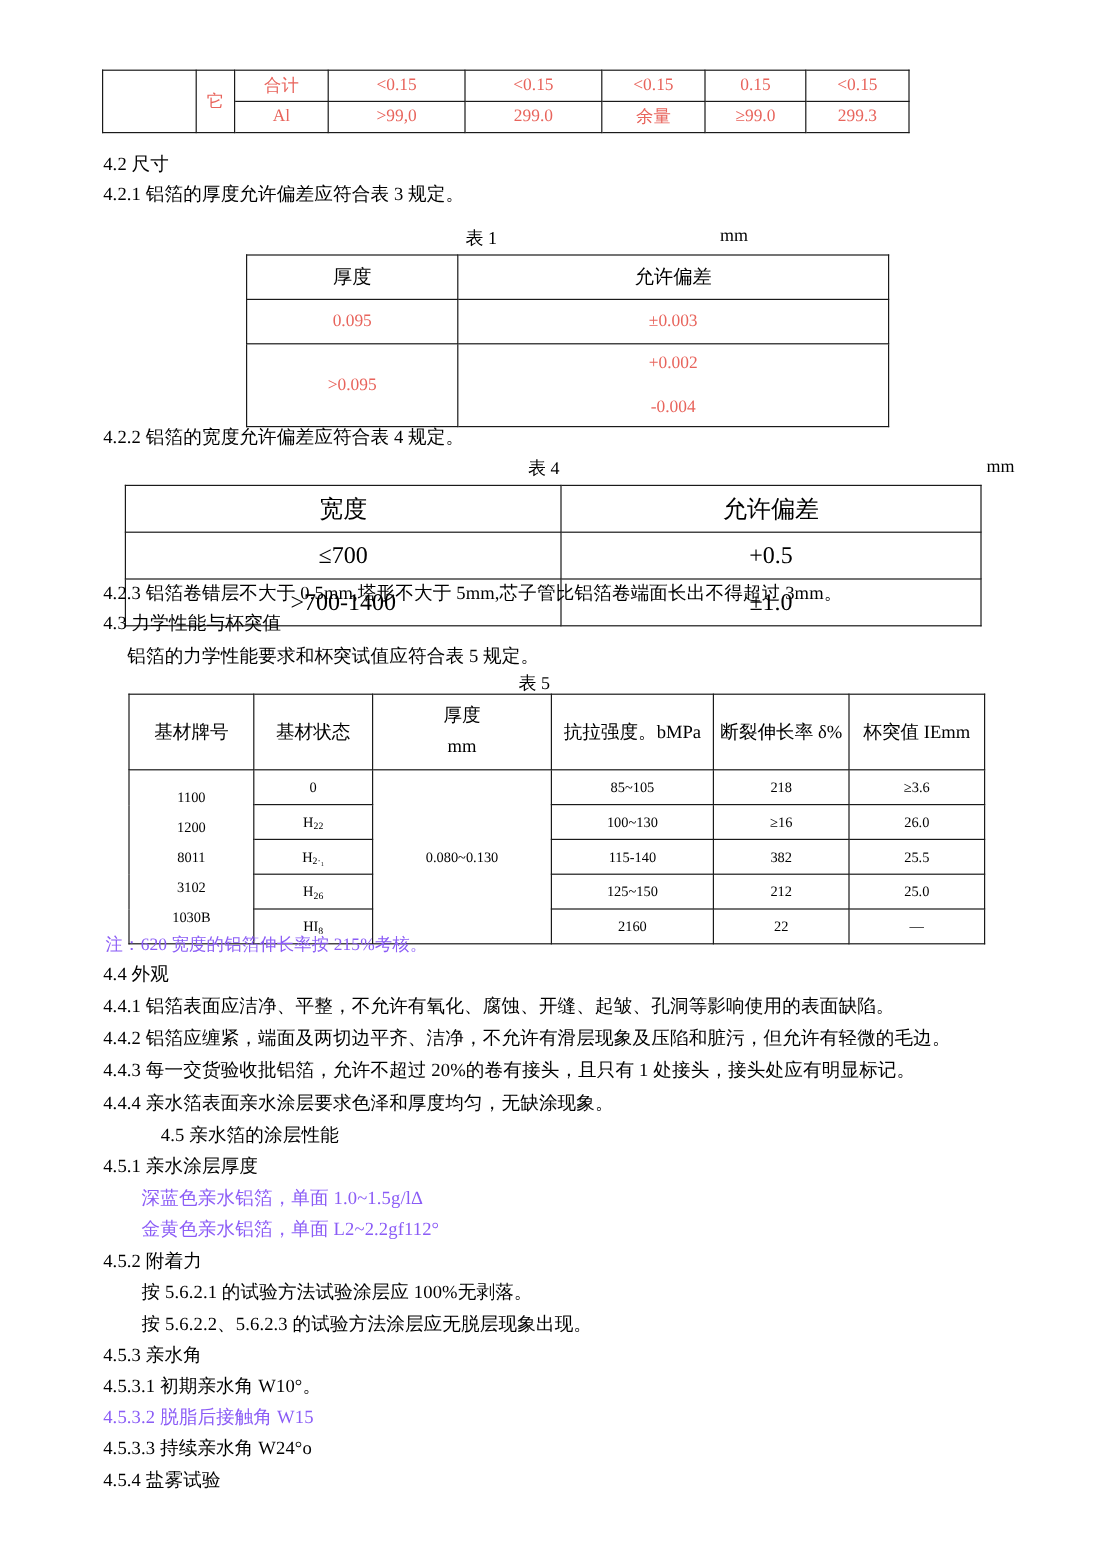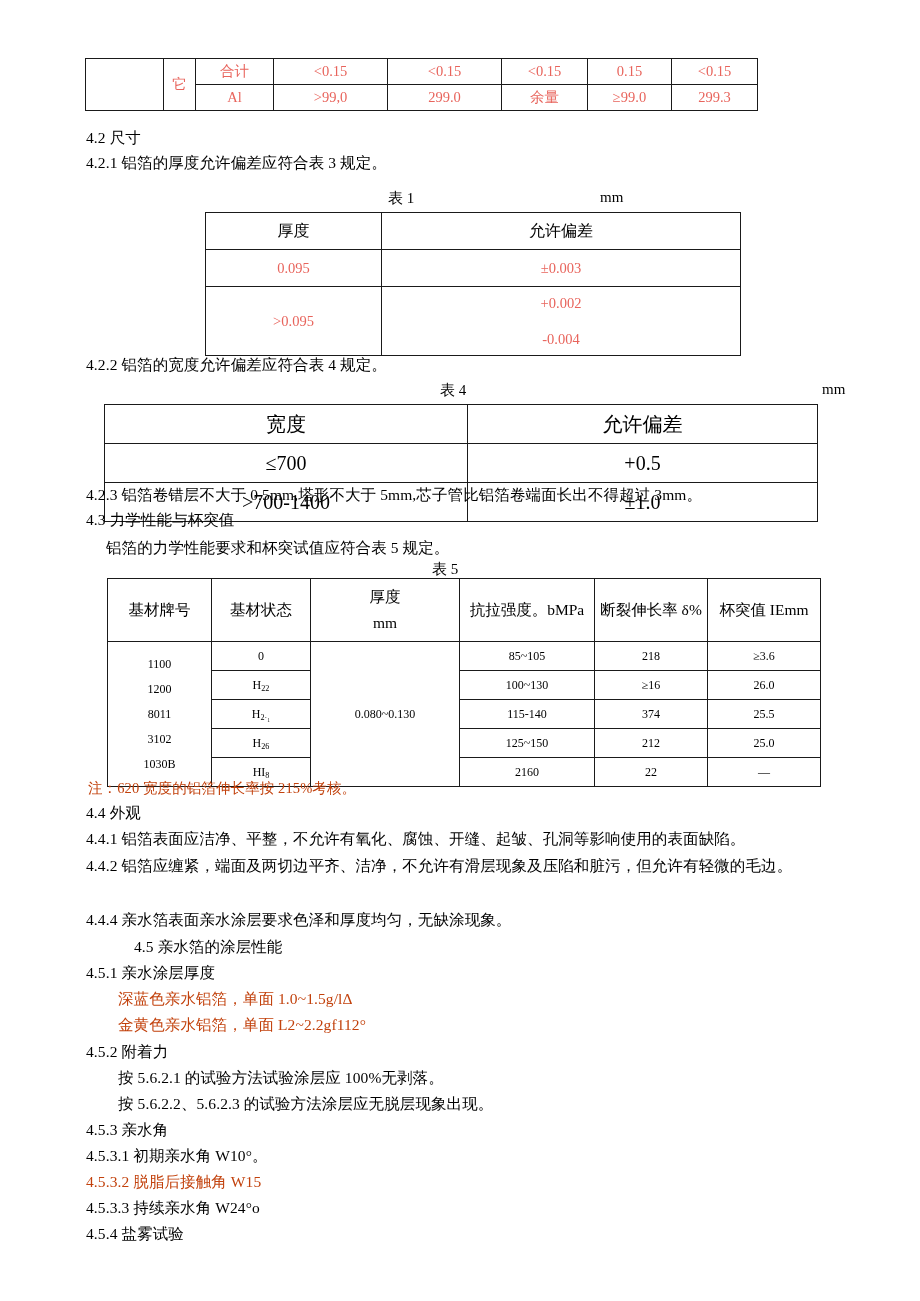--- a/index.html
+++ b/index.html
@@ -23,21 +23,21 @@
   }
 
   
   .line {
     position: absolute;
     font-size: 15.5px;
     line-height: 20px;
     white-space: nowrap;
     letter-spacing: 0.1px;
   }
-  .red { color: #c2410c; }
+  .red { color: #8b5cf6; }
 
   
   table.doc {
     border-collapse: collapse;
     position: absolute;
     table-layout: fixed;
   }
   table.doc td, table.doc th {
     border: 1px solid #1a1a1a;
     text-align: center;
@@ -220,21 +220,21 @@
       <tr>
         <td style="height:25px"><span>H</span><sub>22</sub></td>
         <td>100~130</td>
         <td>≥16</td>
         <td>26.0</td>
       </tr>
 
       <tr>
         <td style="height:25px"><span>H</span><sub>2·₁</sub></td>
         <td>115-140</td>
-        <td>374</td>
+        <td>382</td>
         <td>25.5</td>
       </tr>
 
       <tr>
         <td style="height:25px"><span>H</span><sub>26</sub></td>
         <td class="redcell">125~150</td>
         <td class="redcell">212</td>
         <td class="redcell">25.0</td>
       </tr>
 
@@ -245,20 +245,21 @@
         <td>—</td>
       </tr>
     </tbody>
   </table>
 
   <div class="line red" style="left:88px; top:778px; font-size:14.5px;">注：620 宽度的铝箔伸长率按 215%考核。</div>
 
   <div class="line" style="left:86px; top:803px;">4.4 外观</div>
   <div class="line" style="left:86px; top:829px;">4.4.1 铝箔表面应洁净、平整，不允许有氧化、腐蚀、开缝、起皱、孔洞等影响使用的表面缺陷。</div>
   <div class="line" style="left:86px; top:856px;">4.4.2 铝箔应缠紧，端面及两切边平齐、洁净，不允许有滑层现象及压陷和脏污，但允许有轻微的毛边。</div>
+  <div class="line" style="left:86px; top:883px;">4.4.3 每一交货验收批铝箔，允许不超过 20%的卷有接头，且只有 1 处接头，接头处应有明显标记。</div>
   <div class="line" style="left:86px; top:910px;">4.4.4 亲水箔表面亲水涂层要求色泽和厚度均匀，无缺涂现象。</div>
 
   <div class="line" style="left:98px; top:937px;margin-left:36px;">4.5 亲水箔的涂层性能</div>
   <div class="line" style="left:86px; top:963px;">4.5.1 亲水涂层厚度</div>
   <div class="line red" style="left:118px; top:989px;">深蓝色亲水铝箔，单面 1.0~1.5g/lΔ</div>
   <div class="line red" style="left:118px; top:1015px;text-align:right;">金黄色亲水铝箔，单面 L2~2.2gf112°</div>
 
   <div class="line" style="left:86px; top:1042px;">4.5.2 附着力</div>
   <div class="line" style="left:118px; top:1068px;">按 5.6.2.1 的试验方法试验涂层应 100%无剥落。</div>
   <div class="line" style="left:118px; top:1094px;">按 5.6.2.2、5.6.2.3 的试验方法涂层应无脱层现象出现。</div>

